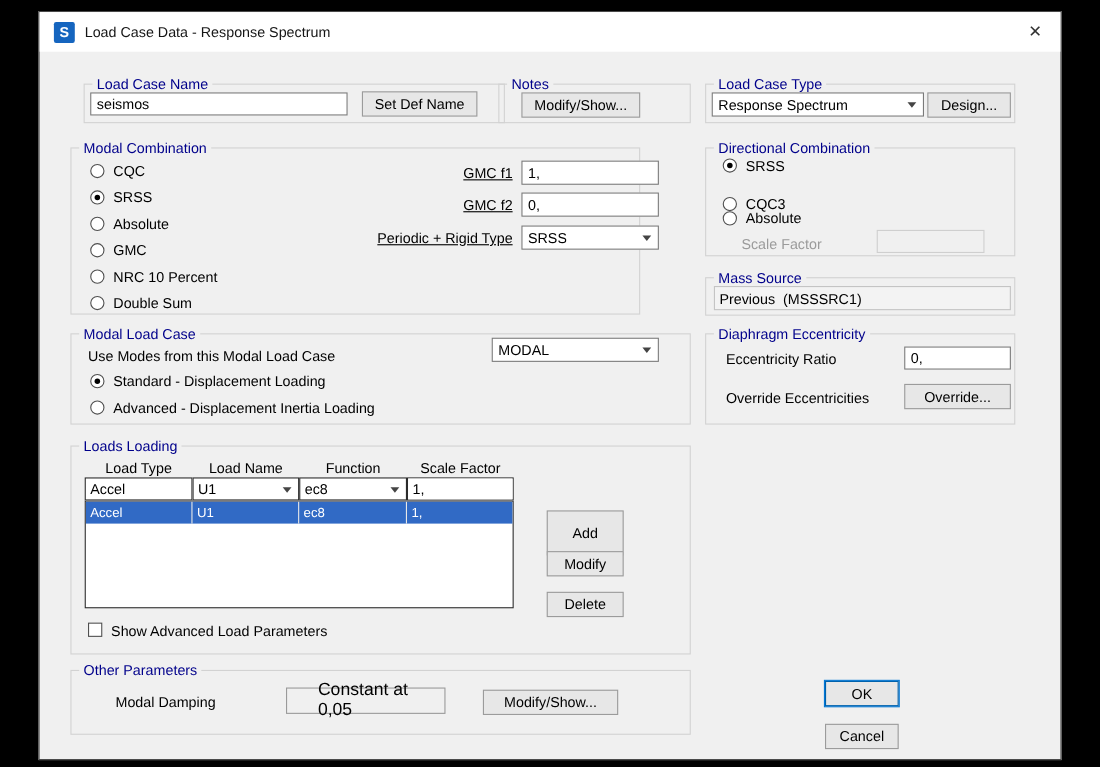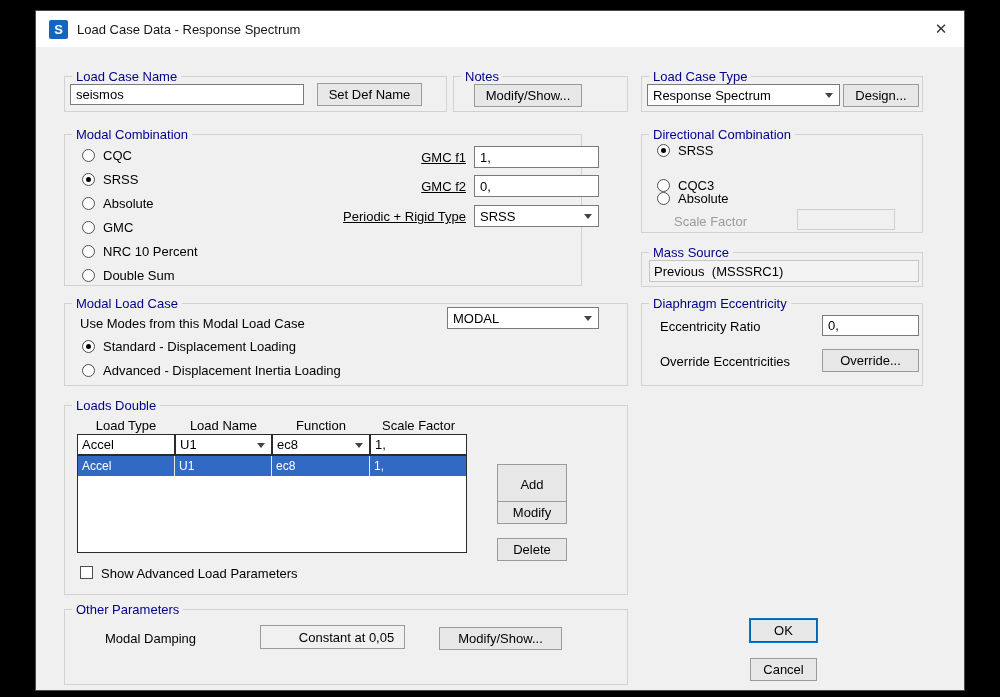--- a/index.html
+++ b/index.html
@@ -48,21 +48,21 @@
                           height:5px; border-radius:50%; background:#000; }
   .rlabel { font-size:13px; color:#000; white-space:nowrap; }
 
   .label { position:absolute; font-size:13px; color:#000; white-space:nowrap; }
   .label.right { text-align:right;text-decoration:underline; }
   .label.gray { color:#9b9b9b; }
 
   .flatbox { position:absolute; background:#f3f3f3; border:1px solid #c4c4c4; display:flex;
              align-items:center; padding-left:4px; font-size:13px; color:#000; white-space:pre; }
   .wellbox { position:absolute; background:#f0f0f0; border:1px solid #9a9a9a; display:flex;
-             align-items:center; justify-content:center; font-size:13px; color:#000;padding-left:28px; }
+             align-items:center; justify-content:center; font-size:16px; color:#000;padding-left:28px; }
 
   .lheader { position:absolute; font-size:13px; color:#000; text-align:center; }
 
   .ecell { position:absolute; height:21px; border:1px solid #2b2b2b; background:#fff;
            font-size:13px; display:flex; align-items:center; padding-left:4px; }
   .ecell.dd { padding-right:16px; }
   .ecell input { border:none; outline:none; width:100%; height:100%;
                  font-family:"Liberation Sans",sans-serif; font-size:13px; padding-left:4px; }
 
   .list { position:absolute; background:#fff; border:1px solid #2b2b2b; overflow:hidden; }
@@ -77,21 +77,21 @@
 <body>
 
 <div class="dialog">
 
   <div class="titlebar">
     <span class="app-icon">S</span>
     <span class="title">Load Case Data - Response Spectrum</span>
     <span class="close-btn">✕</span>
   </div>
 
-  <div class="group" style="left:28px;top:65px;width:383px;height:36px">
+  <div class="group" style="left:40px;top:65px;width:383px;height:36px">
     <span class="glabel">Load Case Name</span>
     <input class="tbox" style="left: 5px; top: 7px; width: 234px; height: 21px;" value="seismos">
     <button class="btn" style="left:252px;top:6px;width:105px;height:23px">Set Def Name</button>
   </div>
 
   <div class="group" style="left:417px;top:65px;width:175px;height:36px">
     <span class="glabel">Notes</span>
     <button class="btn" style="left:20px;top:7px;width:108px;height:23px">Modify/Show...</button>
   </div>
 
@@ -187,21 +187,21 @@
 
   <div class="group" style="left:605px;top:292px;width:282px;height:83px">
     <span class="glabel">Diaphragm Eccentricity</span>
     <span class="label" style="left:18px;top:15px">Eccentricity Ratio</span>
     <input class="tbox" style="left: 180px; top: 11px; width: 97px; height: 21px;" value="0,">
     <span class="label" style="left:18px;top:50px">Override Eccentricities</span>
     <button class="btn" style="left:180px;top:45px;width:97px;height:23px">Override...</button>
   </div>
 
   <div class="group" style="left:28px;top:394px;width:564px;height:190px">
-    <span class="glabel">Loads Double</span>
+    <span class="glabel">Loads Loading</span>
 
     <span class="lheader" style="left:12px;top:12px;width:98px">Load Type</span>
     <span class="lheader" style="left:110px;top:12px;width:97px">Load Name</span>
     <span class="lheader" style="left:207px;top:12px;width:98px">Function</span>
     <span class="lheader" style="left:305px;top:12px;width:97px">Scale Factor</span>
 
     <div class="ecell" style="left:12px;top:28px;width:98px">
       <span>Accel</span>
     </div>
     <div class="ecell dd" style="left:110px;top:28px;width:97px">
@@ -226,21 +226,21 @@
     </div>
 
     <button class="btn" style="left:432px;top:58px;width:70px;height:41px">Add</button>
     <button class="btn" style="left:432px;top:95px;width:70px;height:23px">Modify</button>
     <button class="btn" style="left:432px;top:132px;width:70px;height:23px">Delete</button>
 
     <span class="checkbox" style="left:15px;top:160px"></span>
     <span class="label" style="left:36px;top:160px">Show Advanced Load Parameters</span>
   </div>
 
-  <div class="group" style="left:28px;top:598px;width:564px;height:76px">
+  <div class="group" style="left:28px;top:598px;width:564px;height:59px">
     <span class="glabel">Other Parameters</span>
     <span class="label" style="left:40px;top:21px">Modal Damping</span>
     <div class="wellbox" style="left:195px;top:15px;width:145px;height:24px">Constant at 0,05</div>
     <button class="btn" style="left:374px;top:17px;width:123px;height:23px">Modify/Show...</button>
   </div>
 
   <button class="btn default" style="left:714px;top:608px;width:67px;height:23px">OK</button>
   <button class="btn" style="left:714px;top:647px;width:67px;height:23px">Cancel</button>
 
 </div>

